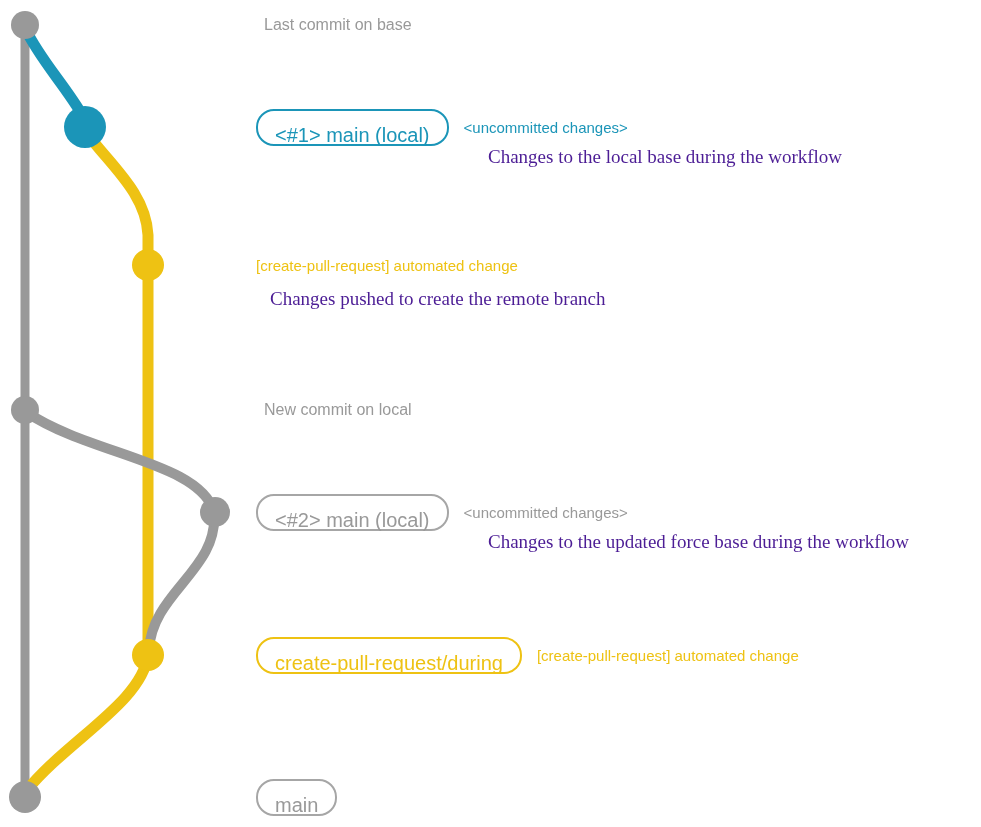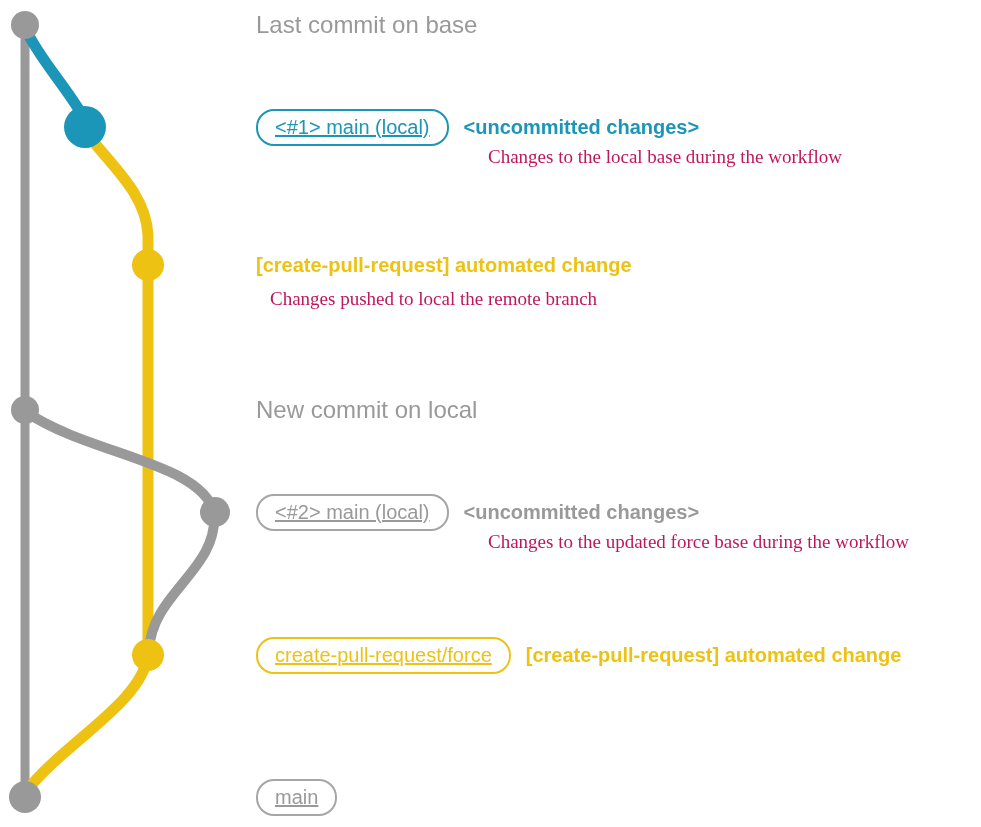--- a/index.html
+++ b/index.html
@@ -9,50 +9,50 @@
     height: 827px;
     background: #ffffff;
     overflow: hidden;
     font-family: "Liberation Sans", sans-serif;
   }
   .graph-svg { position: absolute; left: 0; top: 0; }
 
   .row { position: absolute; left: 256px; display: flex; align-items: center; gap: 15px; white-space: nowrap; }
 
   .plain-label {
-    font-size: 24px;
+    font-size: 16px;
     color: #999999;
     line-height: 24px;
+    margin-left: 8px;
   }
   .badge {
     display: inline-block;
     box-sizing: border-box;
     height: 37px;
     line-height: 33px;
-    padding: 0 17px;
+    padding: 8px 17px;
     border: 2px solid;
     border-radius: 18px;
     font-size: 20px;
     background: #ffffff;
-    text-decoration: underline;
   }
   .badge.blue   { border-color: #1b95b8; color: #1b95b8; }
   .badge.gray   { border-color: #a6a6a6; color: #999999; text-align: right; }
   .badge.yellow { border-color: #eec213; color: #eec213; }
 
-  .msg { font-size: 20px; line-height: 37px; font-weight: bold; }
+  .msg { font-size: 15px; line-height: 37px; }
   .msg.blue   { color: #1b95b8; }
   .msg.gray   { color: #999999; }
   .msg.yellow { color: #eec213; }
 
   .desc {
     position: absolute;
     font-family: "Liberation Serif", serif;
     font-size: 19px;
-    color: #be185d;
+    color: #4c1d95;
     white-space: nowrap;
     text-align: right;
   }
 </style>
 </head>
 <body>
 
 <div class="canvas">
 
   <svg class="graph-svg" width="250" height="827" viewBox="0 0 250 827">
@@ -80,34 +80,34 @@
 
   <div class="row" style="top:109px">
     <span class="badge blue">&lt;#1&gt; main (local)</span>
     <span class="msg blue">&lt;uncommitted changes&gt;</span>
   </div>
   <div class="desc" style="left:488px; top:146px">Changes to the local base during the workflow</div>
 
   <div class="row" style="top:247px">
     <span class="msg yellow">[create-pull-request] automated change</span>
   </div>
-  <div class="desc" style="left:270px; top:288px">Changes pushed to local the remote branch</div>
+  <div class="desc" style="left:270px; top:288px">Changes pushed to create the remote branch</div>
 
   <div class="row" style="top:398px">
     <span class="plain-label">New commit on local</span>
   </div>
 
   <div class="row" style="top:494px">
     <span class="badge gray">&lt;#2&gt; main (local)</span>
     <span class="msg gray">&lt;uncommitted changes&gt;</span>
   </div>
   <div class="desc" style="left:488px; top:531px">Changes to the updated force base during the workflow</div>
 
   <div class="row" style="top:637px">
-    <span class="badge yellow">create-pull-request/force</span>
+    <span class="badge yellow">create-pull-request/during</span>
     <span class="msg yellow">[create-pull-request] automated change</span>
   </div>
 
   <div class="row" style="top:779px">
     <span class="badge gray">main</span>
   </div>
 
 </div>
 
 </body></html>

